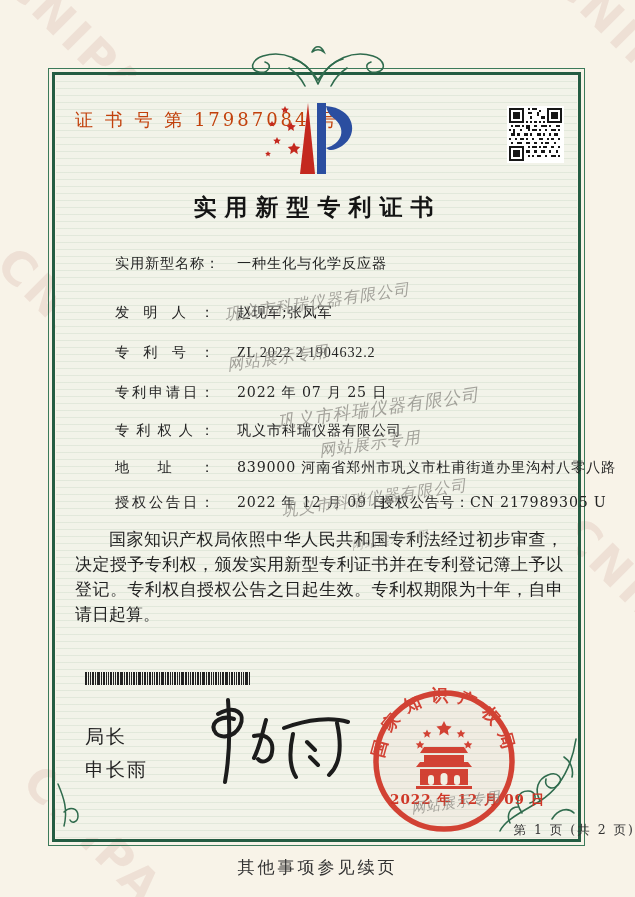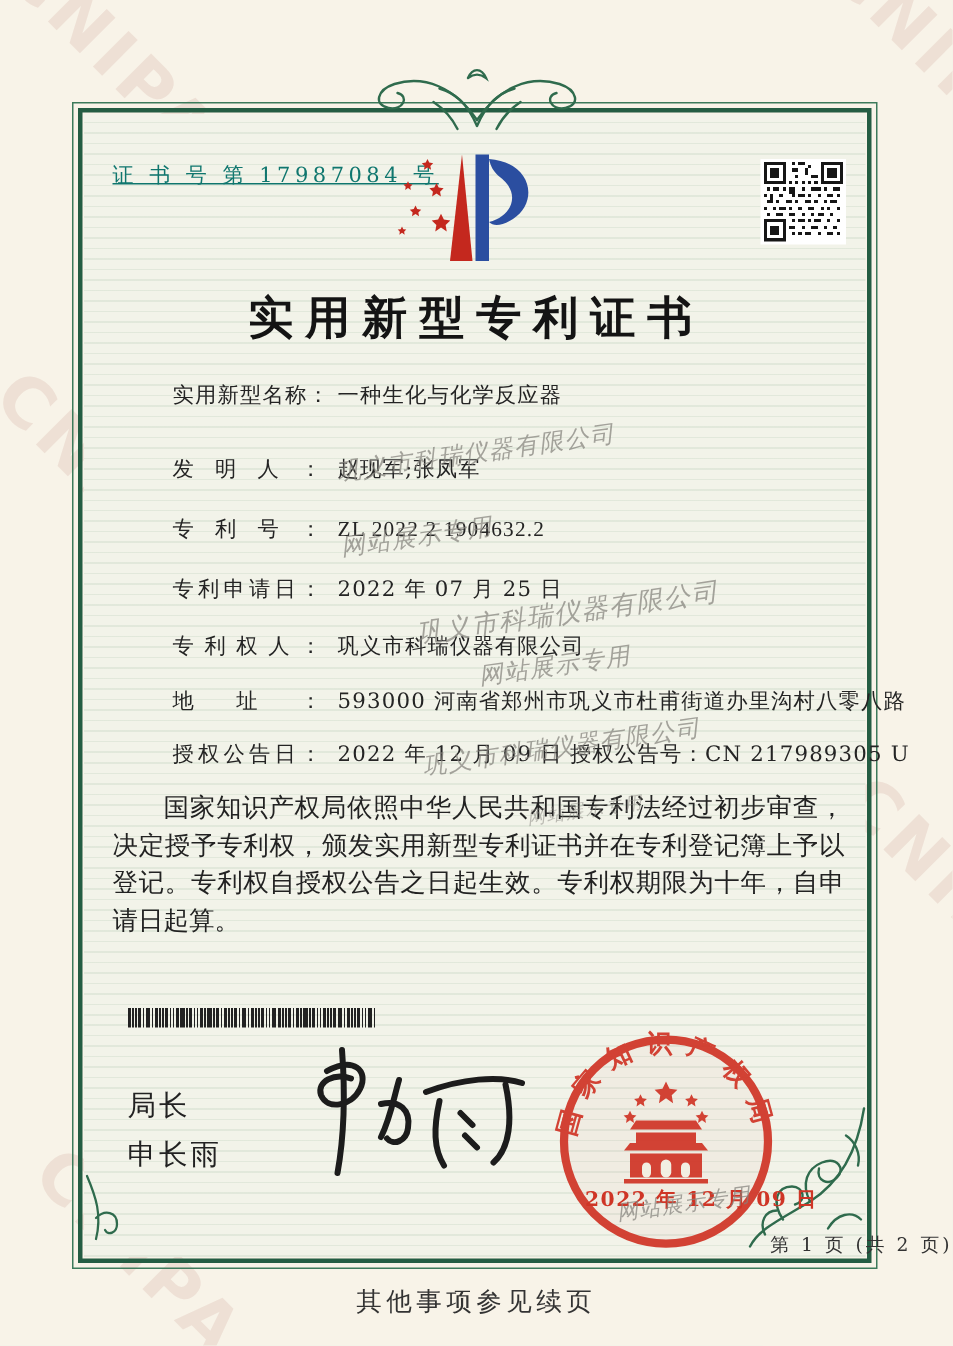--- a/index.html
+++ b/index.html
@@ -19,26 +19,26 @@
     background-image:repeating-linear-gradient(0deg, rgba(140,175,145,.16) 0 1px, transparent 1px 7px);
   }
   
   .cnipa-wm{
     font-family:"DejaVu Sans","Liberation Sans",sans-serif;
     font-weight:bold;font-size:46px;letter-spacing:4px;
     color:rgba(198,150,140,.20);
     transform:rotate(45deg);white-space:nowrap;pointer-events:none;
   }
   
-  .cert-no{left:75px;top:108px;font-size:14px;letter-spacing:3px;color:#0f766e;text-decoration:underline;}
-  .title{left:0;top:192px;width:635px;text-align:center;font-size:30px;font-weight:bold;letter-spacing:8px;color:#141414;}
+  .cert-no{left:75px;top:108px;font-size:18px;letter-spacing:3px;color:#c2410c;}
+  .title{left:0;top:192px;width:635px;text-align:center;font-size:23px;font-weight:bold;letter-spacing:8px;color:#141414;}
   
   .frow{left:75px;width:500px;font-size:14.2px;letter-spacing:.8px;color:#242424;white-space:nowrap;}
   .flabel{display:inline-block;width:100px;text-align:justify;text-align-last:justify;margin-left:40px;}
-  .fvalue{margin-left:10px;}
+  .fvalue{margin-left:22px;}
   .auth-no{position:absolute;left:305px;top:0;white-space:nowrap;}
   
   .body-text{left:75px;top:527px;width:488px;font-size:17px;line-height:25px;text-align:justify;color:#222;}
   .body-text p{margin:0;text-indent:2em;}
   
   .signer{font-family:"DejaVu Sans","Liberation Sans",sans-serif;font-size:19px;letter-spacing:2px;color:#222;}
   .seal-date{left:390px;top:791px;font-size:13.5px;font-weight:bold;letter-spacing:1px;color:#cf3526;white-space:nowrap;}
   .page-num{left:0;top:822px;width:635px;text-align:right;font-size:12.5px;letter-spacing:2px;color:#333;}
   .cont-note{left:0;top:856px;width:635px;text-align:center;font-size:17px;letter-spacing:3px;color:#333;}
   
@@ -134,21 +134,21 @@
 <div class="abs frow" style="top:343px;font-family:Liberation Serif, serif;">
   <span class="flabel">专利号：</span><span class="fvalue">ZL 2022 2 1904632.2</span>
 </div>
 <div class="abs frow" style="top:383px;">
   <span class="flabel">专利申请日：</span><span class="fvalue">2022 年 07 月 25 日</span>
 </div>
 <div class="abs frow" style="top:421px;">
   <span class="flabel">专利权人：</span><span class="fvalue">巩义市科瑞仪器有限公司</span>
 </div>
 <div class="abs frow" style="top:458px;">
-  <span class="flabel">地址：</span><span class="fvalue">593000 河南省郑州市巩义市杜甫街道办里沟村八零八路</span>
+  <span class="flabel">地址：</span><span class="fvalue">839000 河南省郑州市巩义市杜甫街道办里沟村八零八路</span>
 </div>
 <div class="abs frow" style="top:493px;">
   <span class="flabel">授权公告日：</span><span class="fvalue">2022 年 12 月 09 日</span>
   <span class="auth-no"><span>授权公告号：</span><span>CN 217989305 U</span></span>
 </div>
 
 <div class="abs body-text">
   <p>国家知识产权局依照中华人民共和国专利法经过初步审查，决定授予专利权，颁发实用新型专利证书并在专利登记簿上予以登记。专利权自授权公告之日起生效。专利权期限为十年，自申请日起算。</p>
 </div>
 

